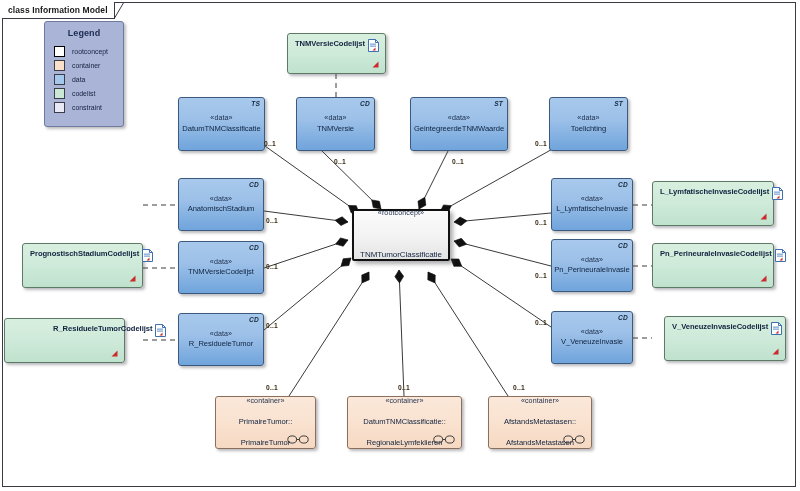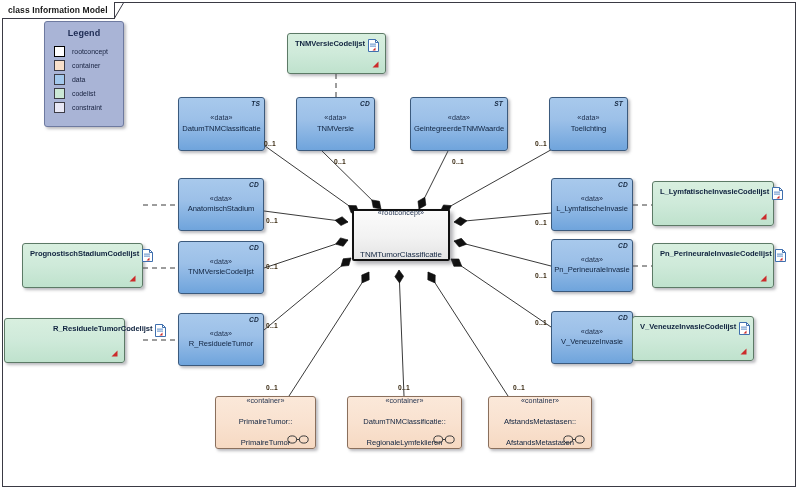--- a/index.html
+++ b/index.html
@@ -410,21 +410,21 @@
       <path d="M7.5,0.5 V3.5 H10.5" fill="none" stroke="#3f6fae" stroke-width="1"></path>
       <rect x="2" y="4.6" width="6" height="1" fill="#5a8cc8"></rect>
       <rect x="2" y="6.6" width="6" height="1" fill="#5a8cc8"></rect>
       <path d="M4.5,11.5 L7.5,8.5 L7.5,11.5 Z" fill="#cc2b2b"></path>
     </svg>
     <svg class="red-mark" viewBox="0 0 7 8">
       <path d="M0.5,7.5 L6.5,1.5 L6.5,7.5 Z" fill="#cc2b2b"></path>
     </svg>
   </div>
 
-  <div class="node codelist" style="left:632px;top:316px;width:122px;height:45px;">
+  <div class="node codelist" style="left:664px;top:316px;width:122px;height:45px;">
     <span class="nm">V_VeneuzeInvasieCodelijst</span>
     <svg class="doc-icon" viewBox="0 0 11 13">
       <path d="M0.5,0.5 H7.5 L10.5,3.5 V12.5 H0.5 Z" fill="#ffffff" stroke="#3f6fae" stroke-width="1"></path>
       <path d="M7.5,0.5 V3.5 H10.5" fill="none" stroke="#3f6fae" stroke-width="1"></path>
       <rect x="2" y="4.6" width="6" height="1" fill="#5a8cc8"></rect>
       <rect x="2" y="6.6" width="6" height="1" fill="#5a8cc8"></rect>
       <path d="M4.5,11.5 L7.5,8.5 L7.5,11.5 Z" fill="#cc2b2b"></path>
     </svg>
     <svg class="red-mark" viewBox="0 0 7 8">
       <path d="M0.5,7.5 L6.5,1.5 L6.5,7.5 Z" fill="#cc2b2b"></path>

